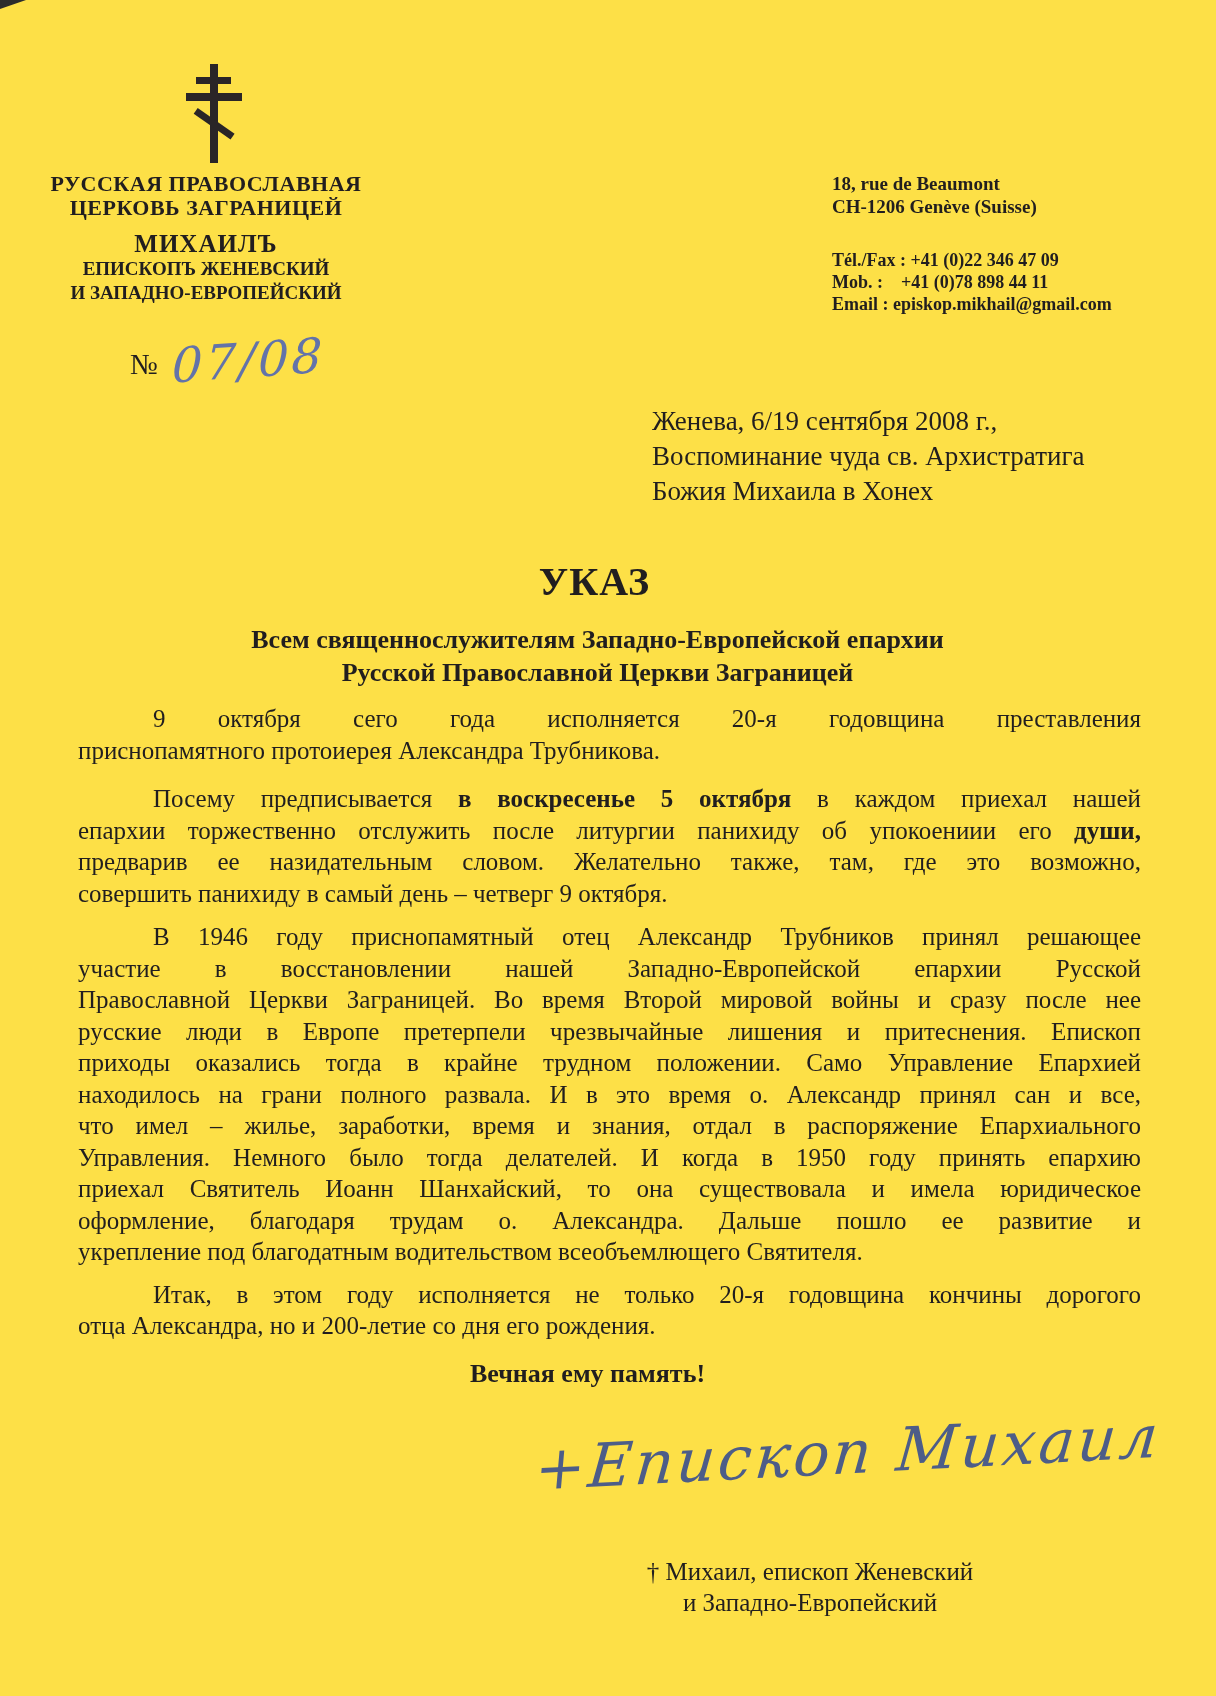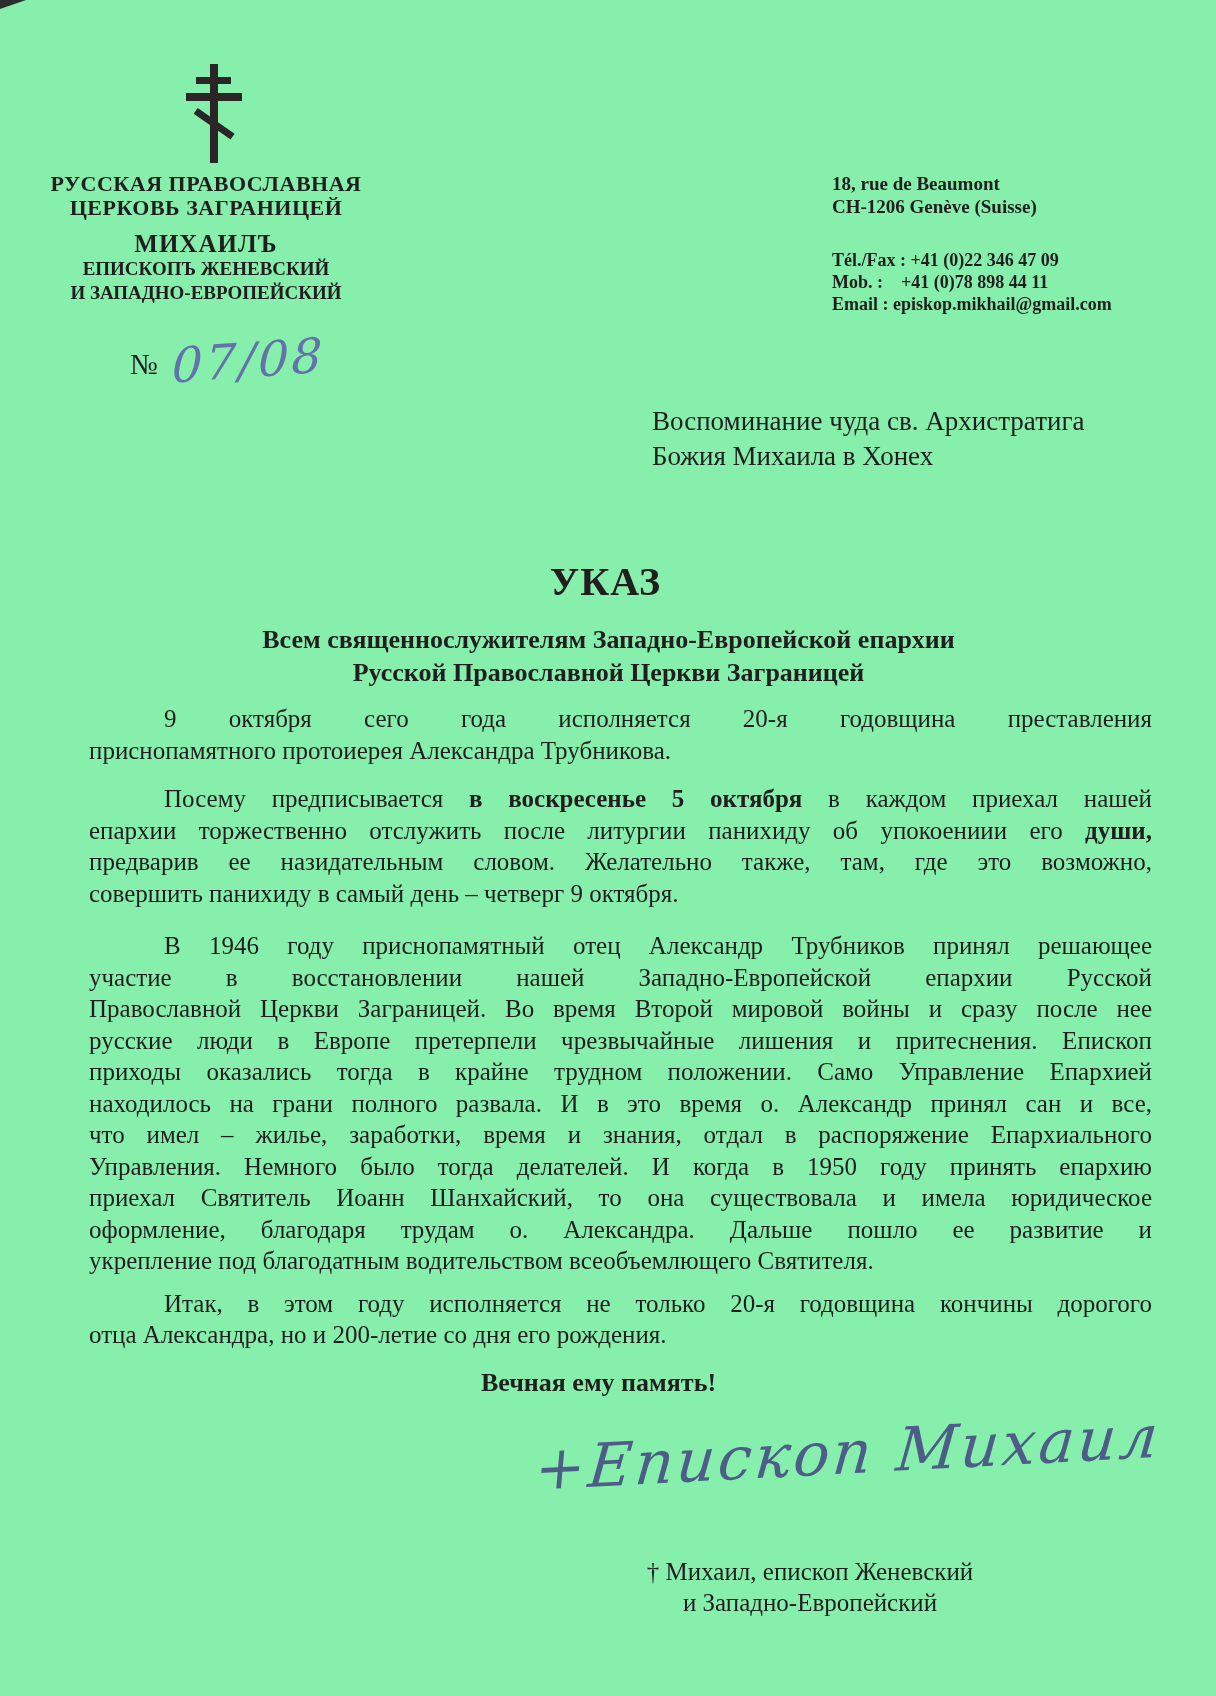--- a/index.html
+++ b/index.html
@@ -1,20 +1,20 @@
 <!DOCTYPE html>
 <html><head>
 <meta charset="utf-8">
 <style>
   html,body{margin:0;padding:0;background:#e8e8e6;}
   .page{
     position:relative;
     width:1216px;height:1696px;
     margin:0 auto;
-    background:#86efac;
+    background:#fde047;
     font-family:"Liberation Serif","DejaVu Serif",serif;
     color:#211e1f;
     overflow:hidden;
   }
   .corner-artifact{
     position:absolute;left:0;top:0;width:26px;height:9px;
     background:#2c2c2c;
     clip-path:polygon(0 0,100% 0,0 100%);
   }
   
@@ -44,37 +44,37 @@
     transform:rotate(-4deg) skewX(-6deg);
     margin-left:14px;margin-top:-12px;
   }
   
   .dateline{
     position:absolute;left:652px;top:404px;width:480px;
     font-size:27px;line-height:35px;
   }
   
   .content{
-    position:absolute;left:89px;top:559px;width:1063px;
+    position:absolute;left:78px;top:559px;width:1063px;
     font-size:25px;line-height:31.5px;
   }
   .decree-title{
     font-size:40px;line-height:46px;font-weight:bold;
     text-align:center;letter-spacing:1px;
     transform:translateX(-15px);
   }
   .addressee{
     margin-top:18px;text-align:center;font-weight:bold;
     font-size:26px;line-height:33px;
     transform:translateX(-12px);
   }
   .para{margin:0;}
   .para-0{margin-top:14px;}
   .para-1{margin-top:17px;}
-  .para-2{margin-top:21px;}
+  .para-2{margin-top:12px;}
   .para-3{margin-top:11px;}
   .tline{white-space:normal;}
   .jline{text-align:justify;text-align-last:justify;}
   .lastline{text-align:left;}
   .indent{text-indent:75px;}
   .b{font-weight:bold;}
   .closing{
     margin-top:16px;text-align:center;font-weight:bold;
     font-size:26px;
     transform:translateX(-22px);
@@ -126,20 +126,21 @@
       <div>Mob. :&nbsp;&nbsp;&nbsp;&nbsp;+41 (0)78 898 44 11</div>
       <div>Email : episkop.mikhail@gmail.com</div>
     </div>
   </div>
 
   <div class="ref">
     <span class="no-sign">№</span><span class="hand-number">07/08</span>
   </div>
 
   <div class="dateline">
+    <div>Женева, 6/19 сентября 2008 г.,</div>
     <div>Воспоминание чуда св. Архистратига</div>
     <div>Божия Михаила в Хонех</div>
   </div>
 
   <div class="content">
     <div class="decree-title">УКАЗ</div>
     <div class="addressee">
       <div>Всем священнослужителям Западно-Европейской епархии</div>
       <div>Русской Православной Церкви Заграницей</div>
     </div>

